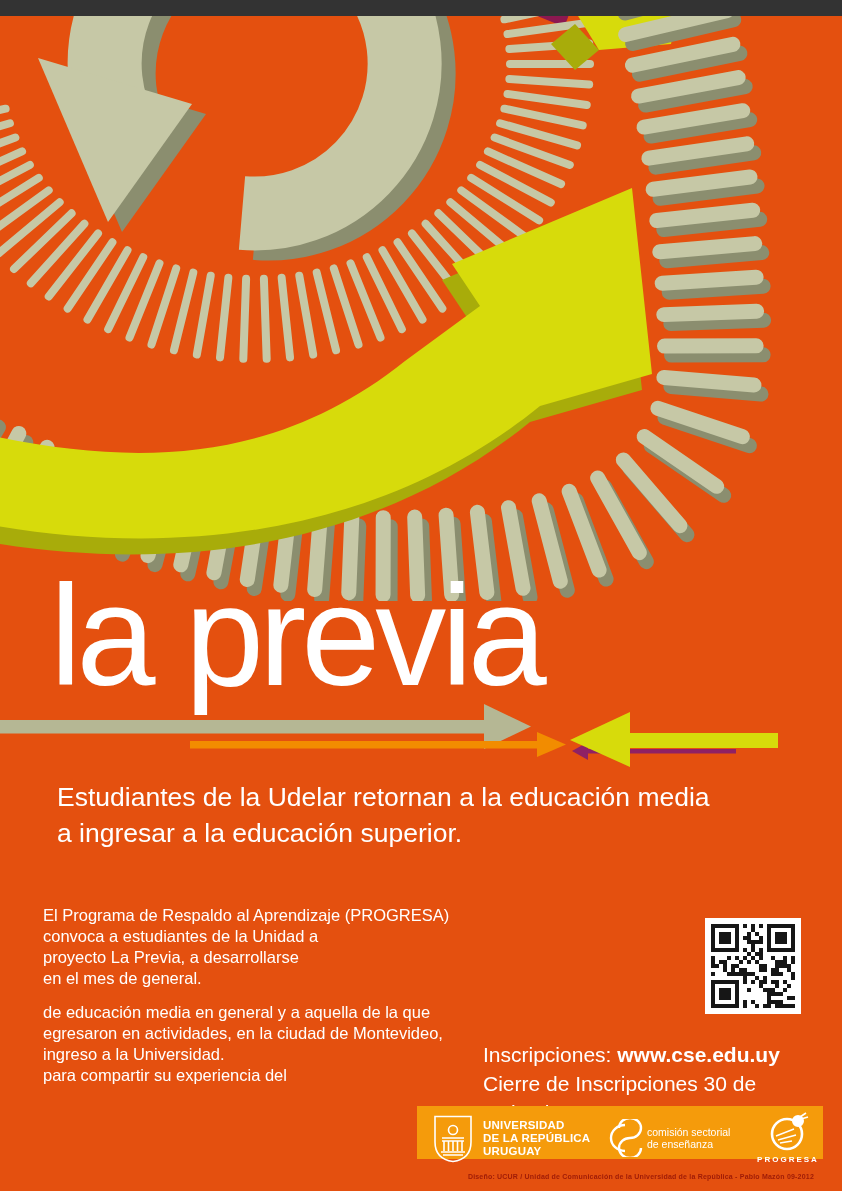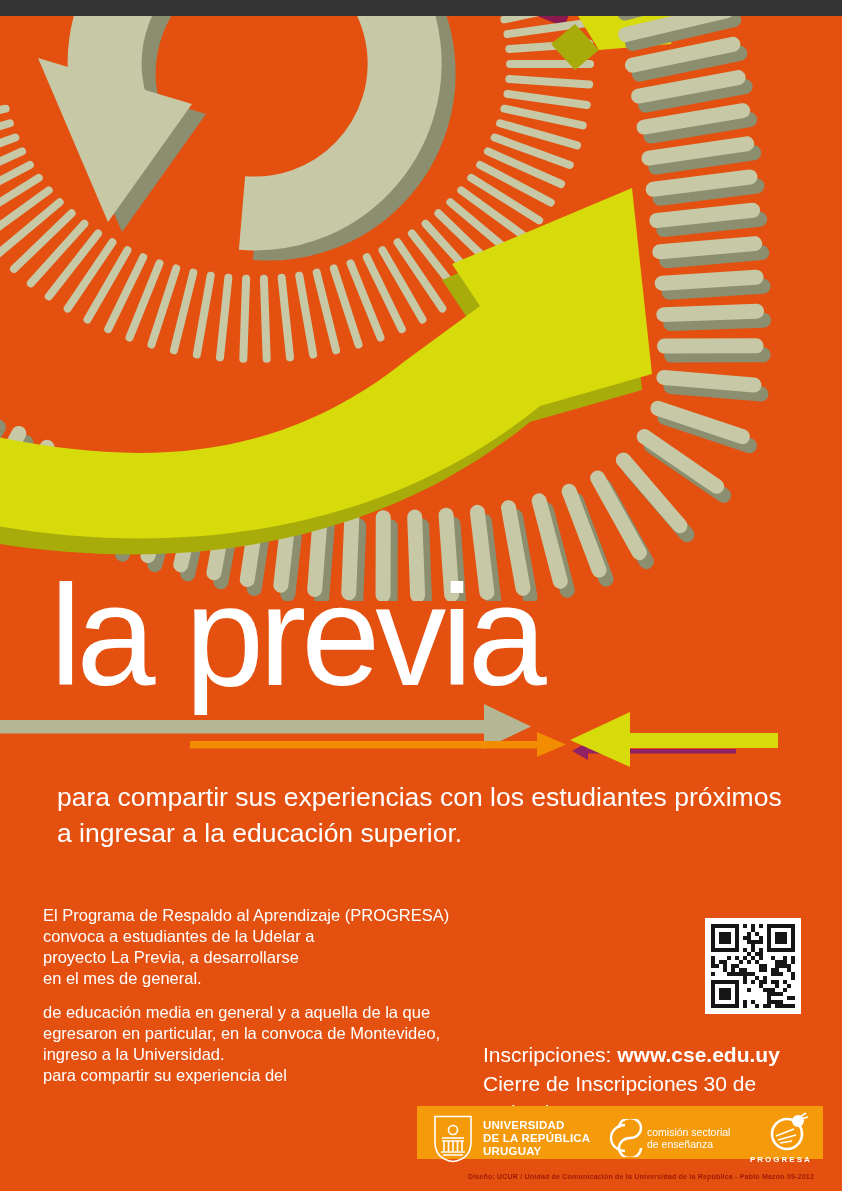--- a/index.html
+++ b/index.html
@@ -24,21 +24,21 @@
   .qr{position:absolute;left:705px;top:902px;background:#fff;}
   .inscriptions{position:absolute;left:483px;top:1024px;font-size:21px;line-height:29px;color:#fff;}
   .inscriptions b{font-weight:700;text-align:center;}
   .footer-band{
     position:absolute;left:417px;top:1090px;width:406px;height:53px;
     background:var(--band,#F59B0B);
   }
   .footer-band .logo{position:absolute;}
   .udelar-text{position:absolute;left:66px;top:13px;font-size:11.5px;line-height:13px;font-weight:700;letter-spacing:.2px;}
   .cse-text{position:absolute;left:230px;top:20px;font-size:10.5px;line-height:12px;font-weight:400;}
-  .progresa-label{position:absolute;left:333px;top:49px;width:76px;font-size:8px;letter-spacing:2px;font-weight:700;}
+  .progresa-label{position:absolute;left:333px;top:49px;width:76px;text-align:center;font-size:8px;letter-spacing:2px;font-weight:700;}
   .credit{
     position:absolute;right:28px;top:1157px;font-size:7px;letter-spacing:.2px;
     color:var(--credit,#9E1B07);font-weight:700;
   }
   .khaki{fill:var(--khaki);}       .khaki-s{stroke:var(--khaki);fill:none;}
   .khakid{fill:var(--khakiDark);}  .khakid-s{stroke:var(--khakiDark);fill:none;}
   .mag-s{stroke:var(--magenta);fill:none;} .magd-s{stroke:var(--magentaDark);fill:none;}
   .chart{fill:var(--chartreuse);}  .chartd{fill:var(--chartreuseDark);}
   .garr{fill:var(--grayArrow);} .oarr{fill:var(--orangeArrow);} .parr{fill:var(--plumArrow);}
 </style>
@@ -217,33 +217,33 @@
       <rect x="588" y="53" width="148" height="4.5"></rect>
       <polygon points="588,46 588,64 572,55"></polygon>
     </g>
     <g class="chart">
       <rect x="630" y="37" width="148" height="15"></rect>
       <polygon points="630,16 630,71 570,44"></polygon>
     </g>
   </svg>
 
   <div class="intro">
-    <div>para compartir sus experiencias con los estudiantes próximos</div>
+    <div>Estudiantes de la Udelar retornan a la educación media</div>
     <div>a ingresar a la educación superior.</div>
   </div>
 
   <div class="body-block body-1">
     <div>El Programa de Respaldo al Aprendizaje (PROGRESA)</div>
-    <div>convoca a estudiantes de la Udelar a</div>
+    <div>convoca a estudiantes de la Unidad a</div>
     <div>proyecto La Previa, a desarrollarse</div>
     <div>en el mes de general.</div>
   </div>
   <div class="body-block body-2">
     <div>de educación media en general y a aquella de la que</div>
-    <div>egresaron en particular, en la convoca de Montevideo,</div>
+    <div>egresaron en actividades, en la ciudad de Montevideo,</div>
     <div>ingreso a la Universidad.</div>
     <div>para compartir su experiencia del</div>
   </div>
 
   <svg id="qr" class="qr" width="96" height="96" viewBox="0 0 96 96">
       <rect x="0" y="0" width="96" height="96" fill="#fff"></rect>
       <rect x="6" y="6" width="4" height="4" fill="#161616"></rect>
       <rect x="10" y="6" width="4" height="4" fill="#161616"></rect>
       <rect x="14" y="6" width="4" height="4" fill="#161616"></rect>
       <rect x="18" y="6" width="4" height="4" fill="#161616"></rect>

